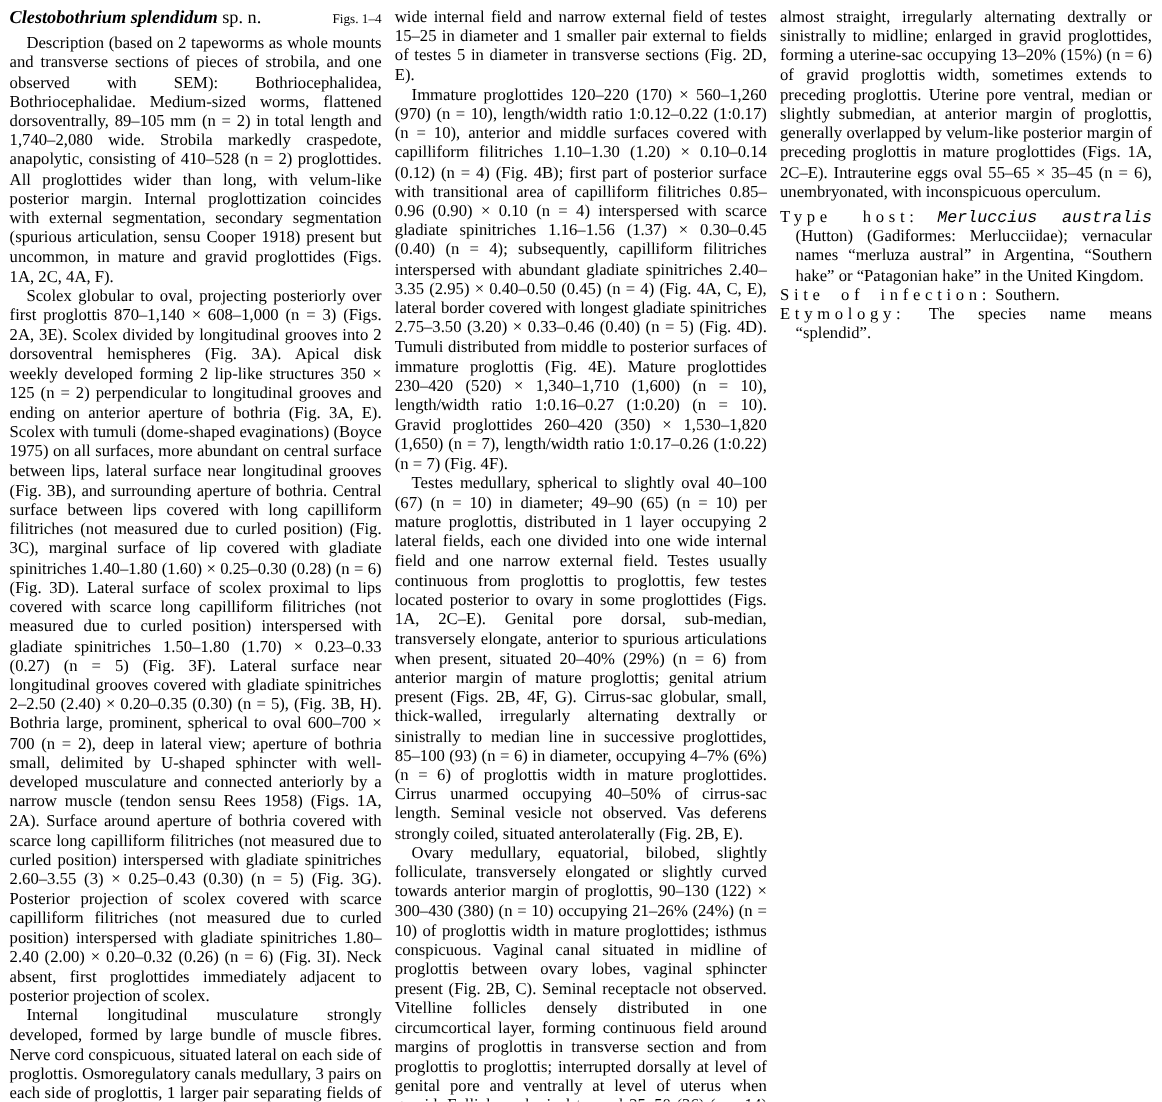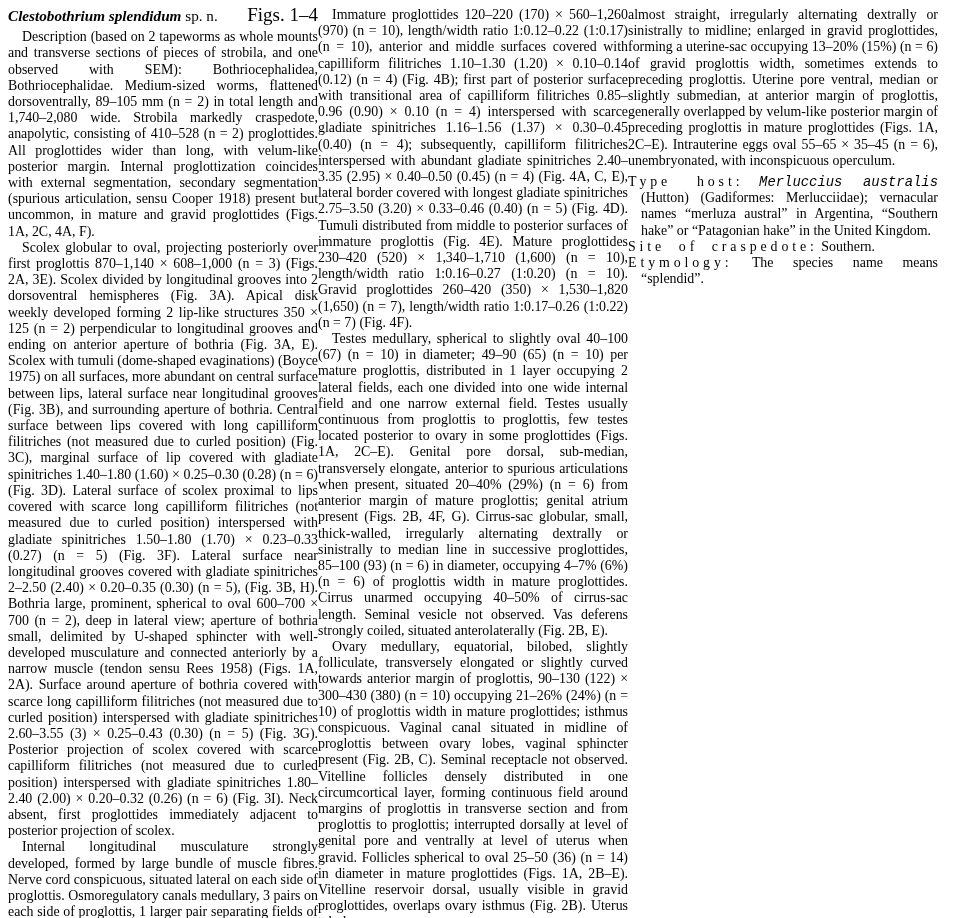--- a/index.html
+++ b/index.html
@@ -9,39 +9,40 @@
     height: 918px;
     background: #ffffff;
     overflow: hidden;
   }
   .page {
     box-sizing: border-box;
     display: flex;
     width: 968px;
     height: 918px;
     padding: 7px 6px 0 8px;
+    gap: 11px;
     font-family: "Liberation Serif", "DejaVu Serif", serif;
     color: #000000;
   }
   .col {
     width: 310px;
     flex: 0 0 310px;
     text-align: justify;
     font-size: 13.9px;
     line-height: 16.2px;
   }
   .heading {
     display: flex;
     justify-content: space-between;
     align-items: baseline;
     margin: 0 0 5px 0;
     text-align: left;
   }
   .heading-title { font-size: 15.2px; white-space: nowrap; }
-  .heading-figs { font-size: 19px; }
+  .heading-figs { font-size: 11px; }
   p.para { margin: 0; text-indent: 0; }
   p.para.indent { text-indent: 14px; }
   p.entry { margin: 0; padding-left: 13px; text-indent: -13px; }
   p.entry.gap { margin-top: 5px; }
   .entry-label { letter-spacing: 0.28em; word-spacing: 0.45em; margin-top: 23px; }
   .b  { font-weight: normal; }
   .i  { font-style: italic; font-family: Liberation Mono, monospace; }
   .bi { font-weight: bold; font-style: italic; }
 </style>
 </head>
@@ -51,23 +52,24 @@
   <div class="col">
       <div class="heading">
         <span class="heading-title"><span class="bi">Clestobothrium splendidum</span><span> sp. n.</span></span>
         <span class="heading-figs">Figs. 1–4</span>
       </div>
       <p class="para indent"><span class="b">Description</span><span> (based on 2 tapeworms as whole mounts and transverse sections of pieces of strobila, and one observed with SEM): Bothriocephalidea, Bothriocephalidae. Medium-sized worms, flattened dorsoventrally, 89–105 mm (n = 2) in total length and 1,740–2,080 wide. Strobila markedly craspedote, anapolytic, consisting of 410–528 (n = 2) proglottides. All proglottides wider than long, with velum-like posterior margin. Internal proglottization coincides with external segmentation, secondary segmentation (spurious articulation, sensu Cooper 1918) present but uncommon, in mature and gravid proglottides (Figs. 1A, 2C, 4A, F).</span></p>
       <p class="para indent"><span>Scolex globular to oval, projecting posteriorly over first proglottis 870–1,140 × 608–1,000 (n = 3) (Figs. 2A, 3E). Scolex divided by longitudinal grooves into 2 dorsoventral hemispheres (Fig. 3A). Apical disk weekly developed forming 2 lip-like structures 350 × 125 (n = 2) perpendicular to longitudinal grooves and ending on anterior aperture of bothria (Fig. 3A, E). Scolex with tumuli (dome-shaped evaginations) (Boyce 1975) on all surfaces, more abundant on central surface between lips, lateral surface near longitudinal grooves (Fig. 3B), and surrounding aperture of bothria. Central surface between lips covered with long capilliform filitriches (not measured due to curled position) (Fig. 3C), marginal surface of lip covered with gladiate spinitriches 1.40–1.80 (1.60) × 0.25–0.30 (0.28) (n = 6) (Fig. 3D). Lateral surface of scolex proximal to lips covered with scarce long capilliform filitriches (not measured due to curled position) interspersed with gladiate spinitriches 1.50–1.80 (1.70) × 0.23–0.33 (0.27) (n = 5) (Fig. 3F). Lateral surface near longitudinal grooves covered with gladiate spinitriches 2–2.50 (2.40) × 0.20–0.35 (0.30) (n = 5), (Fig. 3B, H). Bothria large, prominent, spherical to oval 600–700 × 700 (n = 2), deep in lateral view; aperture of bothria small, delimited by U-shaped sphincter with well-developed musculature and connected anteriorly by a narrow muscle (tendon sensu Rees 1958) (Figs. 1A, 2A). Surface around aperture of bothria covered with scarce long capilliform filitriches (not measured due to curled position) interspersed with gladiate spinitriches 2.60–3.55 (3) × 0.25–0.43 (0.30) (n = 5) (Fig. 3G). Posterior projection of scolex covered with scarce capilliform filitriches (not measured due to curled position) interspersed with gladiate spinitriches 1.80–2.40 (2.00) × 0.20–0.32 (0.26) (n = 6) (Fig. 3I). Neck absent, first proglottides immediately adjacent to posterior projection of scolex.</span></p>
       <p class="para indent"><span>Internal longitudinal musculature strongly developed, formed by large bundle of muscle fibres. Nerve cord conspicuous, situated lateral on each side of proglottis. Osmoregulatory canals medullary, 3 pairs on each side of proglottis, 1 larger pair separating fields of testes from other genital organs 20–30 in diameter, 1 pair between</span></p>
     </div>
   <div class="col">
+      <p class="para"><span>wide internal field and narrow external field of testes 15–25 in diameter and 1 smaller pair external to fields of testes 5 in diameter in transverse sections (Fig. 2D, E).</span></p>
       <p class="para indent"><span>Immature proglottides 120–220 (170) × 560–1,260 (970) (n = 10), length/width ratio 1:0.12–0.22 (1:0.17) (n = 10), anterior and middle surfaces covered with capilliform filitriches 1.10–1.30 (1.20) × 0.10–0.14 (0.12) (n = 4) (Fig. 4B); first part of posterior surface with transitional area of capilliform filitriches 0.85–0.96 (0.90) × 0.10 (n = 4) interspersed with scarce gladiate spinitriches 1.16–1.56 (1.37) × 0.30–0.45 (0.40) (n = 4); subsequently, capilliform filitriches interspersed with abundant gladiate spinitriches 2.40–3.35 (2.95) × 0.40–0.50 (0.45) (n = 4) (Fig. 4A, C, E), lateral border covered with longest gladiate spinitriches 2.75–3.50 (3.20) × 0.33–0.46 (0.40) (n = 5) (Fig. 4D). Tumuli distributed from middle to posterior surfaces of immature proglottis (Fig. 4E). Mature proglottides 230–420 (520) × 1,340–1,710 (1,600) (n = 10), length/width ratio 1:0.16–0.27 (1:0.20) (n = 10). Gravid proglottides 260–420 (350) × 1,530–1,820 (1,650) (n = 7), length/width ratio 1:0.17–0.26 (1:0.22) (n = 7) (Fig. 4F).</span></p>
       <p class="para indent"><span>Testes medullary, spherical to slightly oval 40–100 (67) (n = 10) in diameter; 49–90 (65) (n = 10) per mature proglottis, distributed in 1 layer occupying 2 lateral fields, each one divided into one wide internal field and one narrow external field. Testes usually continuous from proglottis to proglottis, few testes located posterior to ovary in some proglottides (Figs. 1A, 2C–E). Genital pore dorsal, sub-median, transversely elongate, anterior to spurious articulations when present, situated 20–40% (29%) (n = 6) from anterior margin of mature proglottis; genital atrium present (Figs. 2B, 4F, G). Cirrus-sac globular, small, thick-walled, irregularly alternating dextrally or sinistrally to median line in successive proglottides, 85–100 (93) (n = 6) in diameter, occupying 4–7% (6%) (n = 6) of proglottis width in mature proglottides. Cirrus unarmed occupying 40–50% of cirrus-sac length. Seminal vesicle not observed. Vas deferens strongly coiled, situated anterolaterally (Fig. 2B, E).</span></p>
       <p class="para indent"><span>Ovary medullary, equatorial, bilobed, slightly folliculate, transversely elongated or slightly curved towards anterior margin of proglottis, 90–130 (122) × 300–430 (380) (n = 10) occupying 21–26% (24%) (n = 10) of proglottis width in mature proglottides; isthmus conspicuous. Vaginal canal situated in midline of proglottis between ovary lobes, vaginal sphincter present (Fig. 2B, C). Seminal receptacle not observed. Vitelline follicles densely distributed in one circumcortical layer, forming continuous field around margins of proglottis in transverse section and from proglottis to proglottis; interrupted dorsally at level of genital pore and ventrally at level of uterus when gravid. Follicles spherical to oval 25–50 (36) (n = 14) in diameter in mature proglottides (Figs. 1A, 2B–E). Vitelline reservoir dorsal, usually visible in gravid proglottides, overlaps ovary isthmus (Fig. 2B). Uterus tubular,</span></p>
     </div>
   <div class="col">
       <p class="para"><span>almost straight, irregularly alternating dextrally or sinistrally to midline; enlarged in gravid proglottides, forming a uterine-sac occupying 13–20% (15%) (n = 6) of gravid proglottis width, sometimes extends to preceding proglottis. Uterine pore ventral, median or slightly submedian, at anterior margin of proglottis, generally overlapped by velum-like posterior margin of preceding proglottis in mature proglottides (Figs. 1A, 2C–E). Intrauterine eggs oval 55–65 × 35–45 (n = 6), unembryonated, with inconspicuous operculum.</span></p>
       <p class="entry gap"><span class="entry-label">Type host:</span><span> </span><span class="i">Merluccius australis</span><span> (Hutton) (Gadiformes: Merlucciidae); vernacular names “merluza austral” in Argentina, “Southern hake” or “Patagonian hake” in the United Kingdom.</span></p>
-      <p class="entry"><span class="entry-label">Site of craspedote:</span><span> Southern.</span></p>
+      <p class="entry"><span class="entry-label">Site of infection:</span><span> Southern.</span></p>
       <p class="entry"><span class="entry-label">Etymology:</span><span> The species name means “splendid”.</span></p>
     </div>
 </div>
 
 </body></html>

